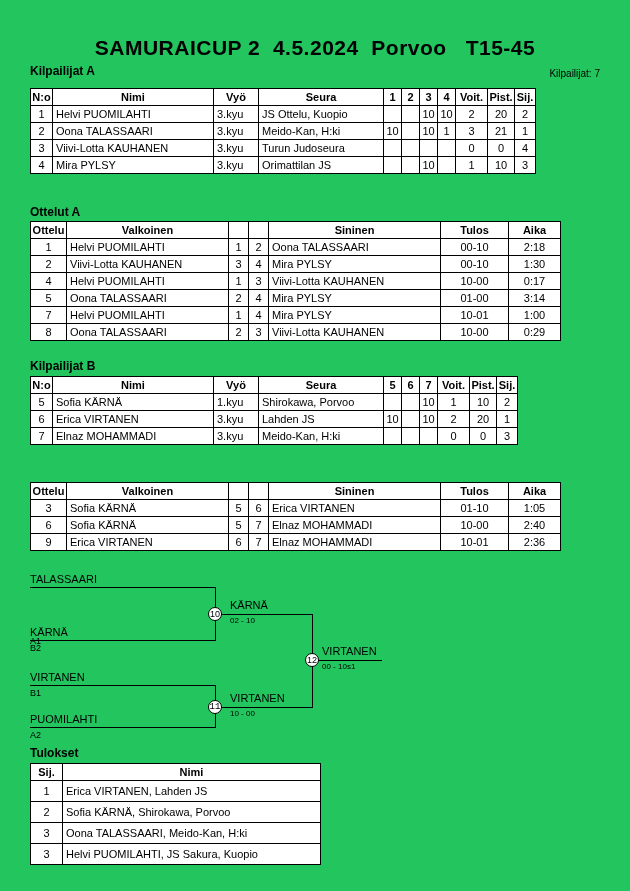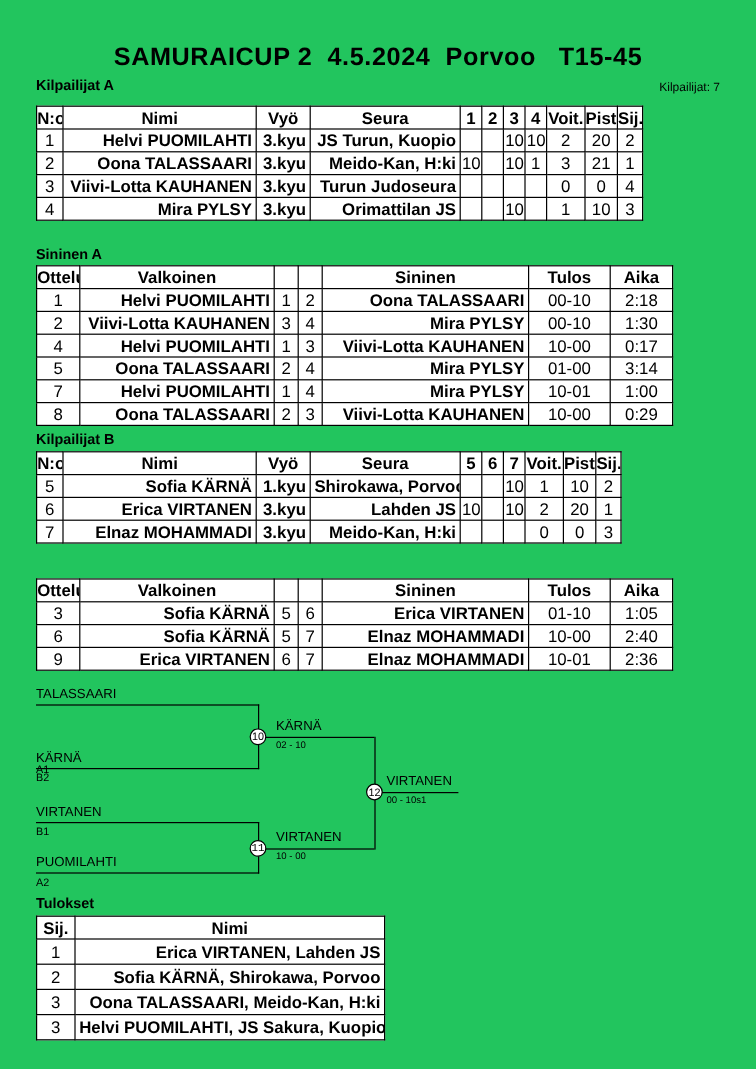--- a/index.html
+++ b/index.html
@@ -1,26 +1,26 @@
 <!DOCTYPE html>
 <html><head>
 <meta charset="utf-8">
 <title>SAMURAICUP 2</title>
 <style>
   html,body{margin:0;padding:0;background:#fff;}
   .page{position:relative;width:630px;height:891px;background:#22c55e;font-family:"Liberation Sans",sans-serif;color:#000;overflow:hidden;}
   .title{position:absolute;left:0;top:36px;width:630px;text-align:center;font-weight:bold;font-size:21px;white-space:pre;letter-spacing:0.5px;}
   .count-label{position:absolute;top:68px;right:30px;font-size:10px;}
   .section-heading{position:absolute;font-weight:bold;font-size:12px;}
-  table.grid{position:absolute;border-collapse:collapse;table-layout:fixed;background:#fff;font-size:14px;}
+  table.grid{position:absolute;border-collapse:collapse;table-layout:fixed;background:#fff;font-size:11px;}
   table.grid th,table.grid td{border:1px solid #000;height:17px;overflow:hidden;white-space:nowrap;box-sizing:border-box;}
   table.grid th{font-weight:bold;text-align:center;padding:1px 0;}
   table.grid td{padding:1px 3px;}
   table.grid td.c{text-align:center;padding:1px 1px;}
-  table.grid td.l{text-align:right;font-weight:bold;}
+  table.grid td.l{text-align:left;}
   table.results td{height:21px;}
   .bracket{position:absolute;left:0;top:568px;width:630px;height:185px;}
   .b-name{position:absolute;font-size:11px;}
   .b-seed{position:absolute;font-size:9px;}
   .b-score{position:absolute;font-size:8px;}
   .hline{position:absolute;height:1px;background:#000;}
   .vline{position:absolute;width:1px;background:#000;}
   .match-circle{position:absolute;width:14px;height:14px;border:1px solid #000;border-radius:50%;background:#fff;font-size:9px;line-height:12px;text-align:center;box-sizing:border-box;z-index:2;}
 </style>
 </head>
@@ -60,21 +60,21 @@
         <th>Pist.</th>
         <th>Sij.</th>
       </tr>
     </thead>
     <tbody>
 
         <tr>
           <td class="c">1</td>
           <td class="l">Helvi PUOMILAHTI</td>
           <td class="l">3.kyu</td>
-          <td class="l">JS Turun, Kuopio</td>
+          <td class="l">JS Ottelu, Kuopio</td>
           <td class="c"></td>
           <td class="c"></td>
           <td class="c">10</td>
           <td class="c">10</td>
           <td class="c">2</td>
           <td class="c">20</td>
           <td class="c">2</td>
         </tr>
 
         <tr>
@@ -114,21 +114,21 @@
           <td class="c"></td>
           <td class="c">10</td>
           <td class="c"></td>
           <td class="c">1</td>
           <td class="c">10</td>
           <td class="c">3</td>
         </tr>
       </tbody>
   </table>
 
-  <div class="section-heading" style="left:30px;top:205px;width:530px;">Sininen A</div>
+  <div class="section-heading" style="left:30px;top:205px;width:530px;">Ottelut A</div>
   <table class="grid" style="left:30px;top:221px;width:530px;">
     <colgroup>
       <col style="width:36px">
         <col style="width:162px">
         <col style="width:20px">
         <col style="width:20px">
       <col style="width:172px">
         <col style="width:68px">
         <col style="width:52px">
     </colgroup>

